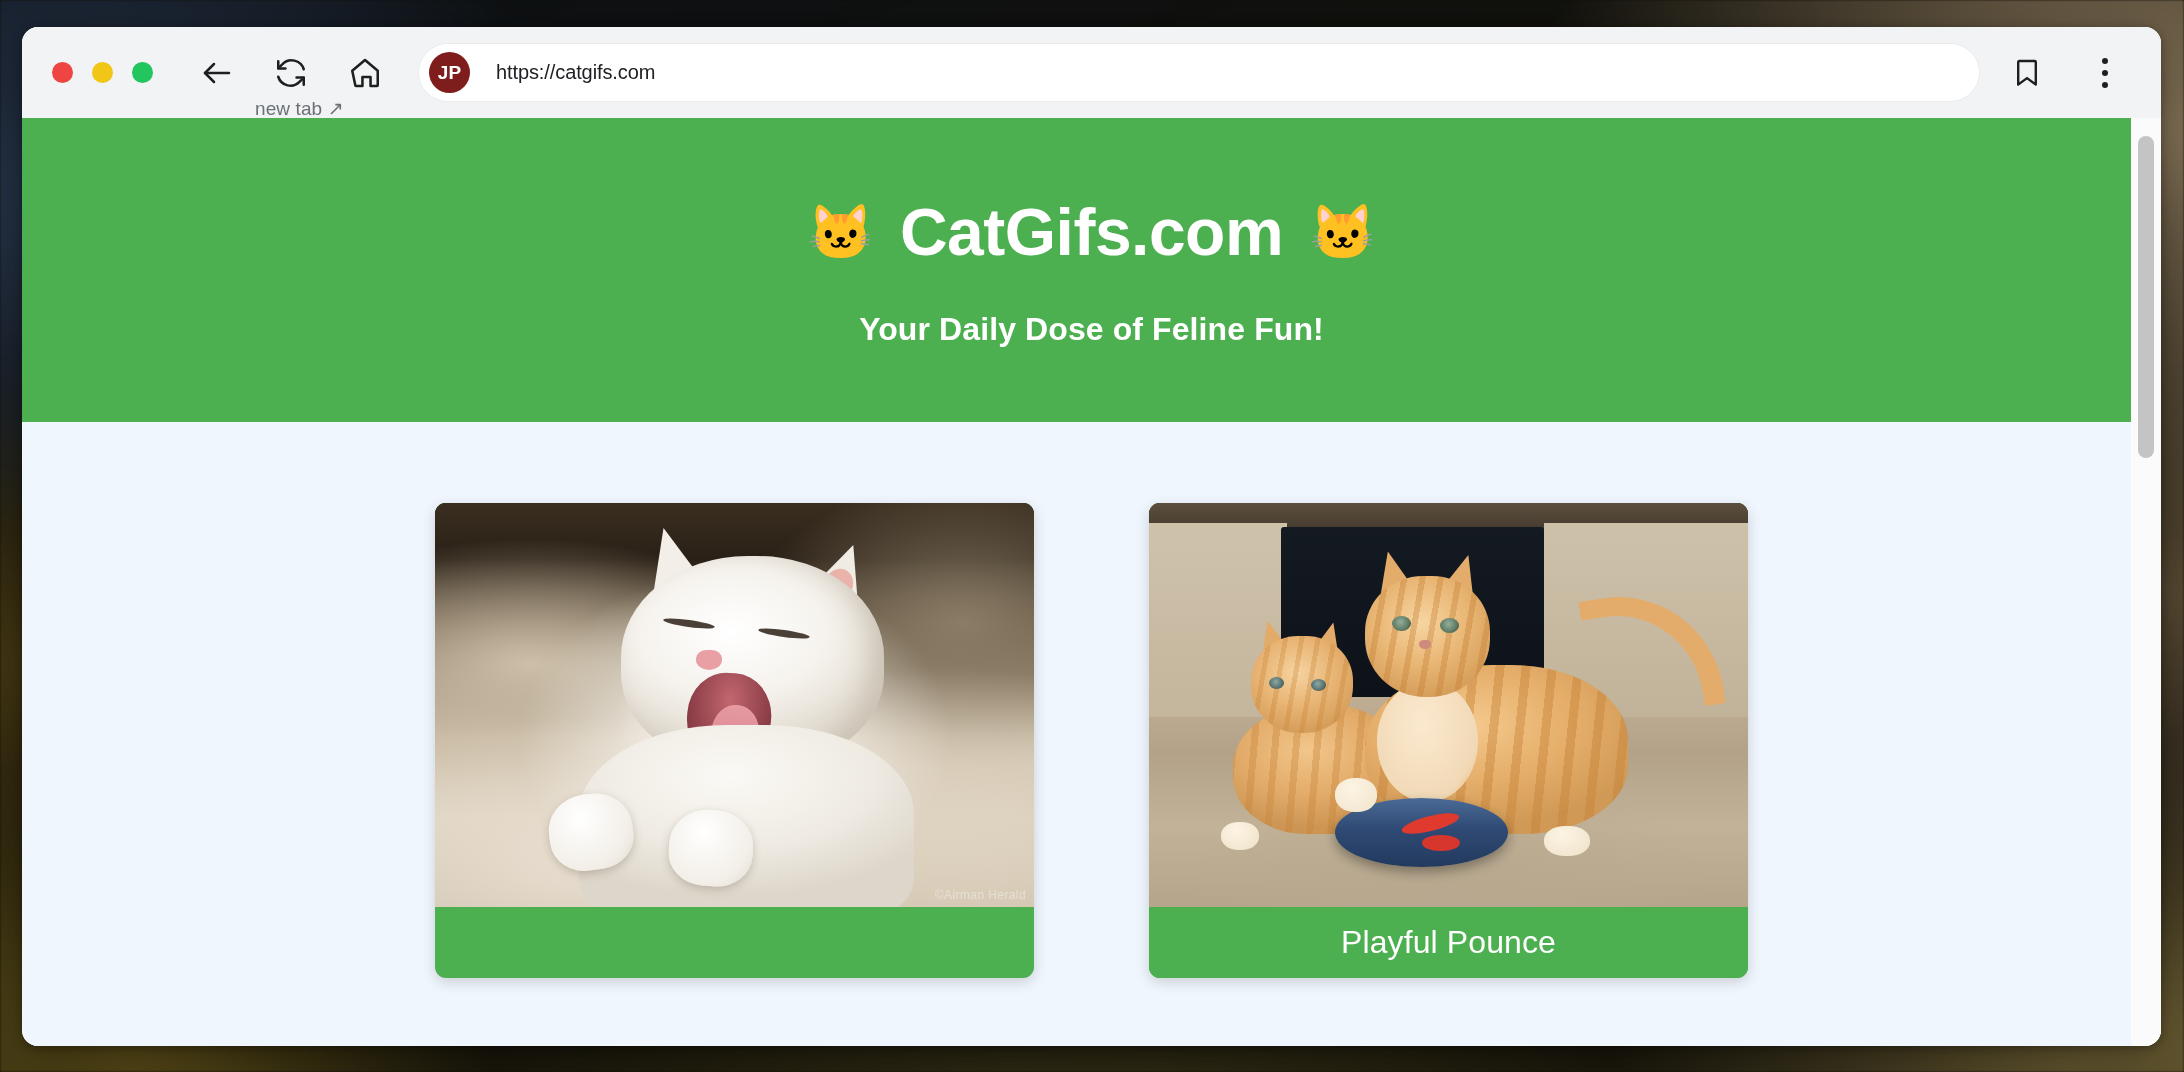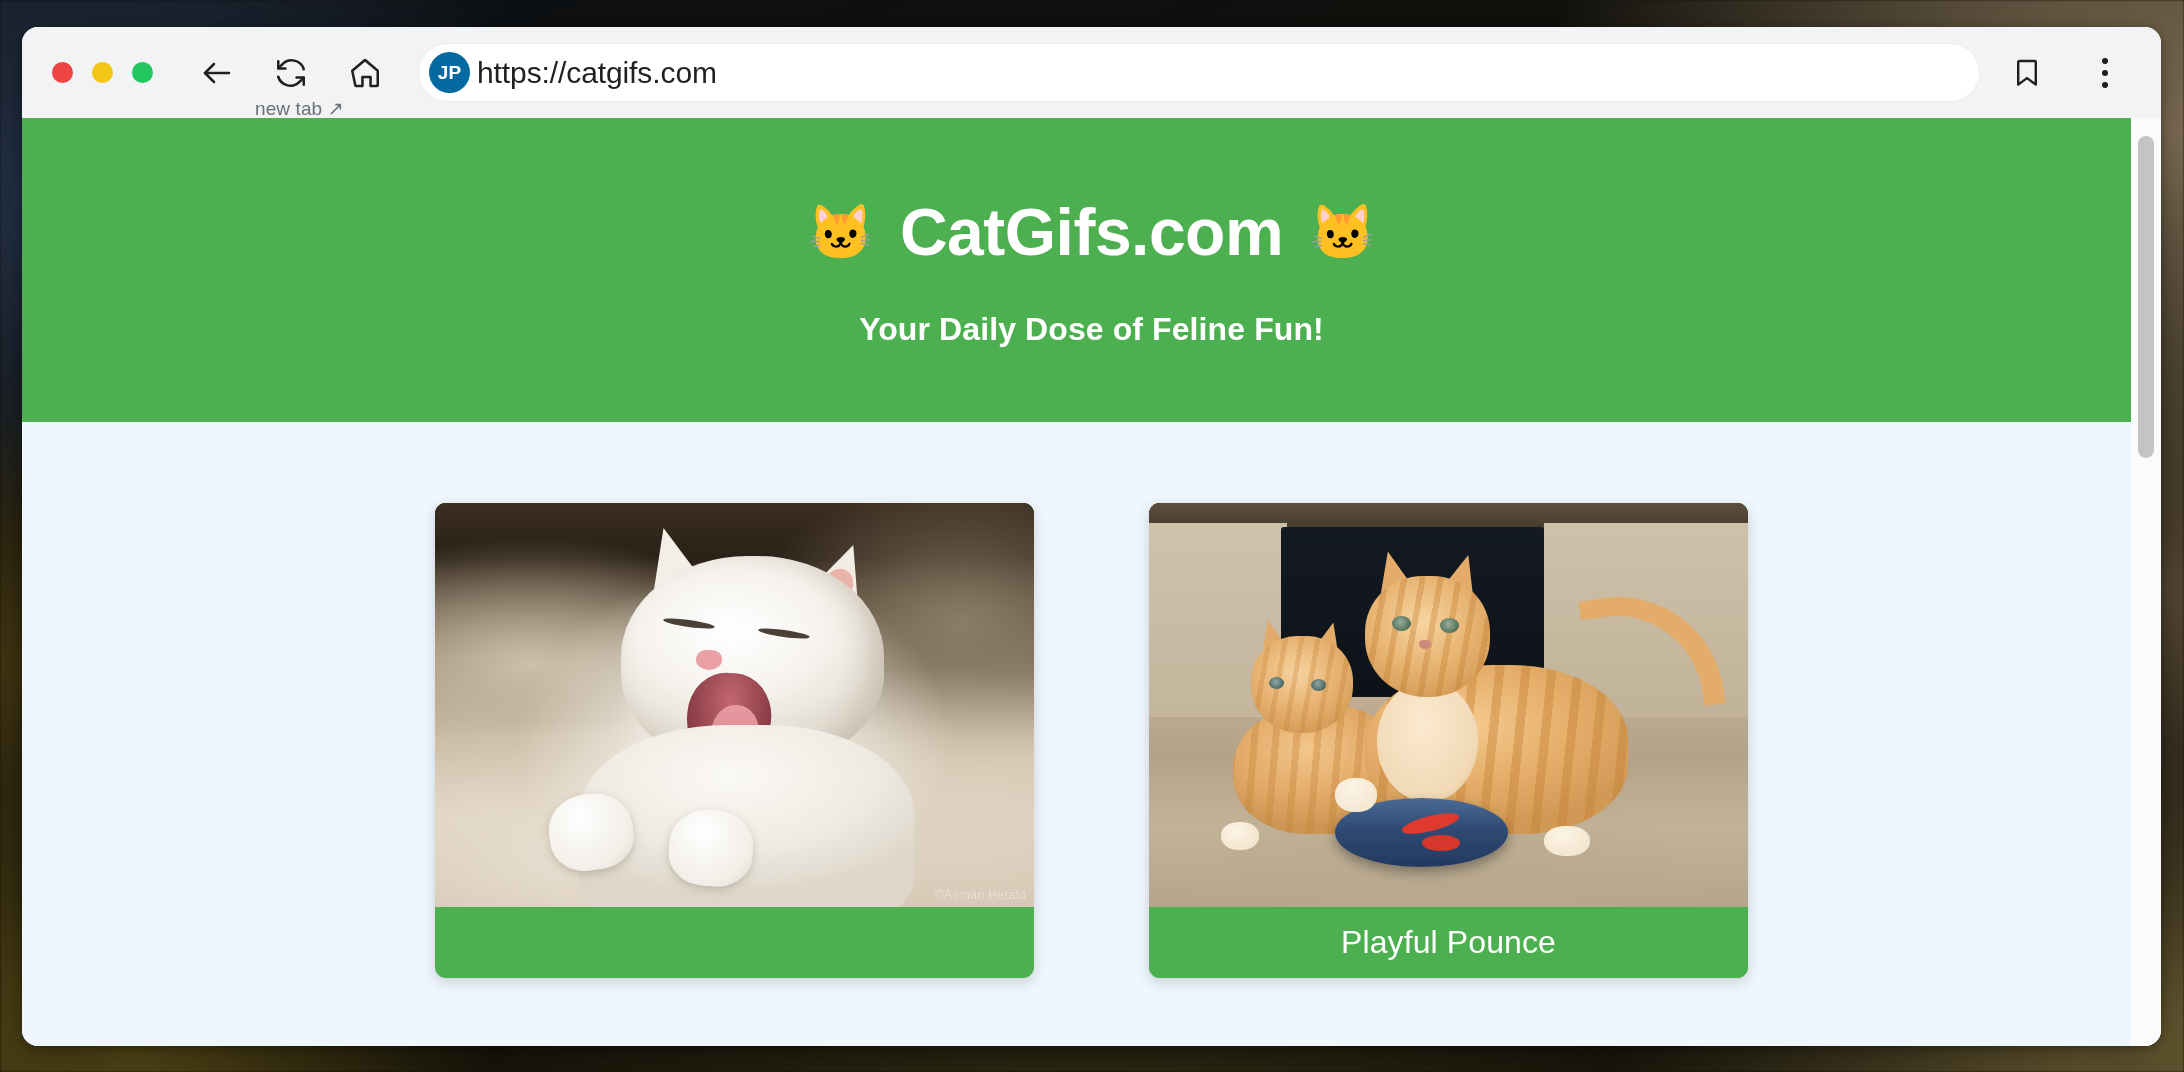--- a/index.html
+++ b/index.html
@@ -106,31 +106,31 @@
     border-radius: 29px;
     display: flex;
     align-items: center;
     padding: 0 20px 0 10px;
     box-shadow: 0 0 0 1px rgba(0,0,0,.03);
     cursor: text;
   }
   .avatar {
     width: 41px; height: 41px;
     border-radius: 50%;
-    background: #0369a1;
+    background: #7f1d1d;
     color: #fff;
     font-size: 19px;
     font-weight: 700;
     display: flex; align-items: center; justify-content: center;
     flex: 0 0 41px;
     letter-spacing: .2px;
   }
   .url-text {
-    margin-left: 7px;
-    font-size: 30px;
+    margin-left: 26px;
+    font-size: 20px;
     color: #202124;
     letter-spacing: -.1px;
     white-space: nowrap;
     overflow: hidden;
   }
 
   .toolbar-right {
     display: flex;
     align-items: center;
     gap: 34px;

